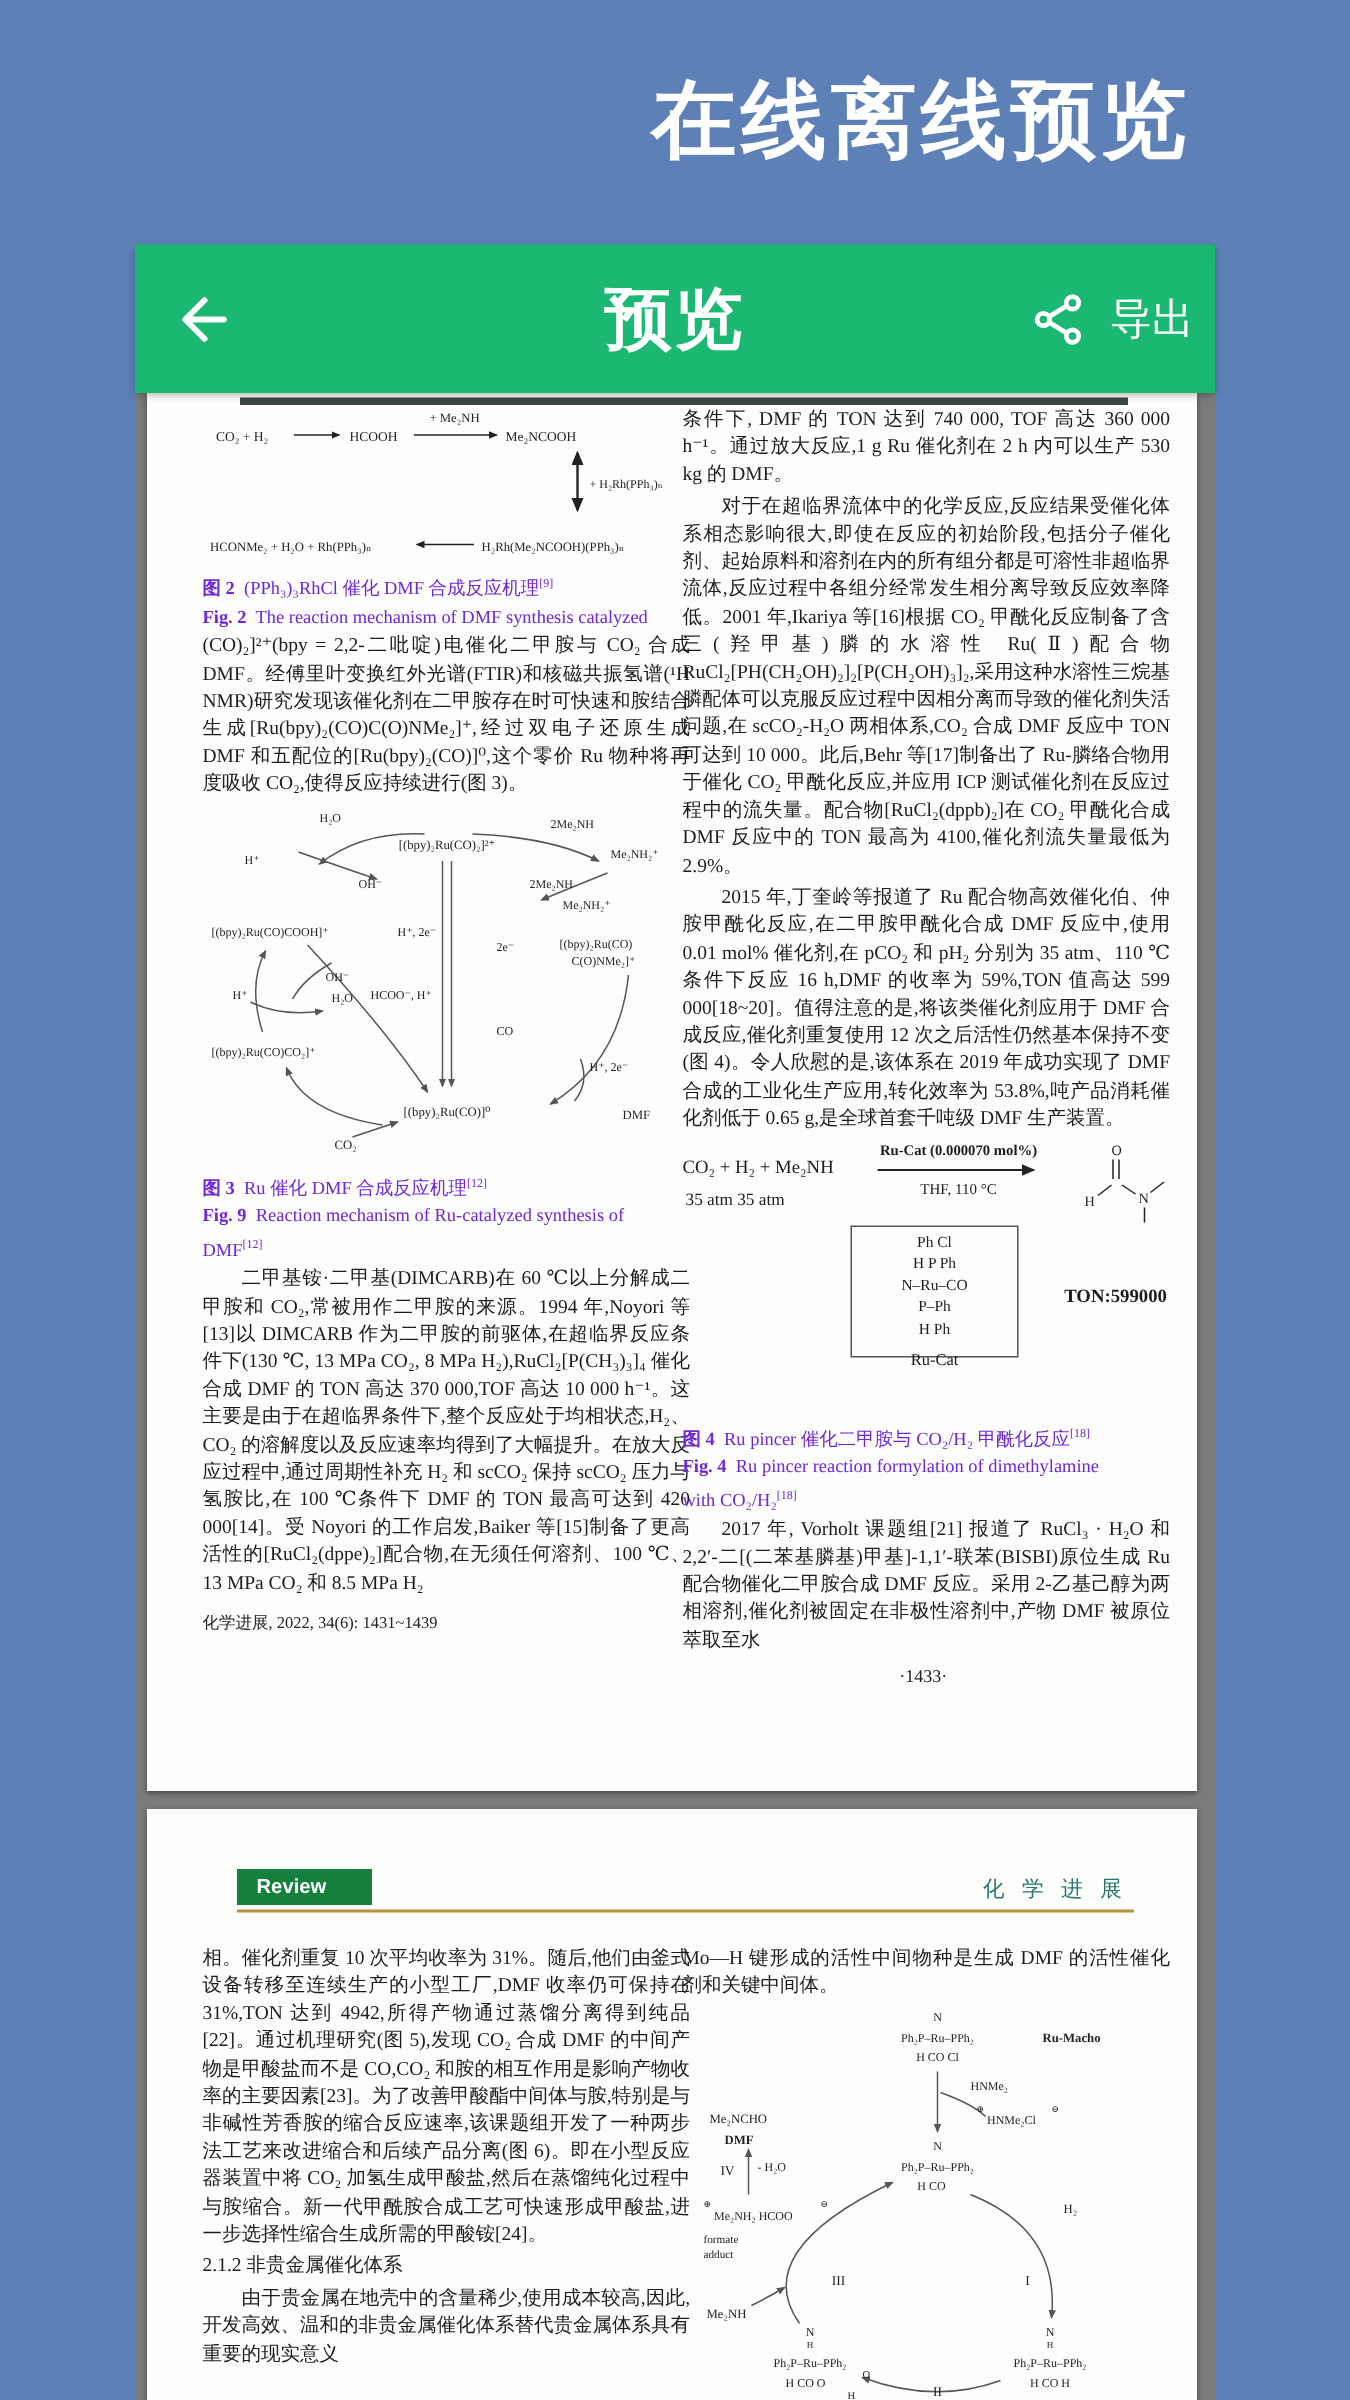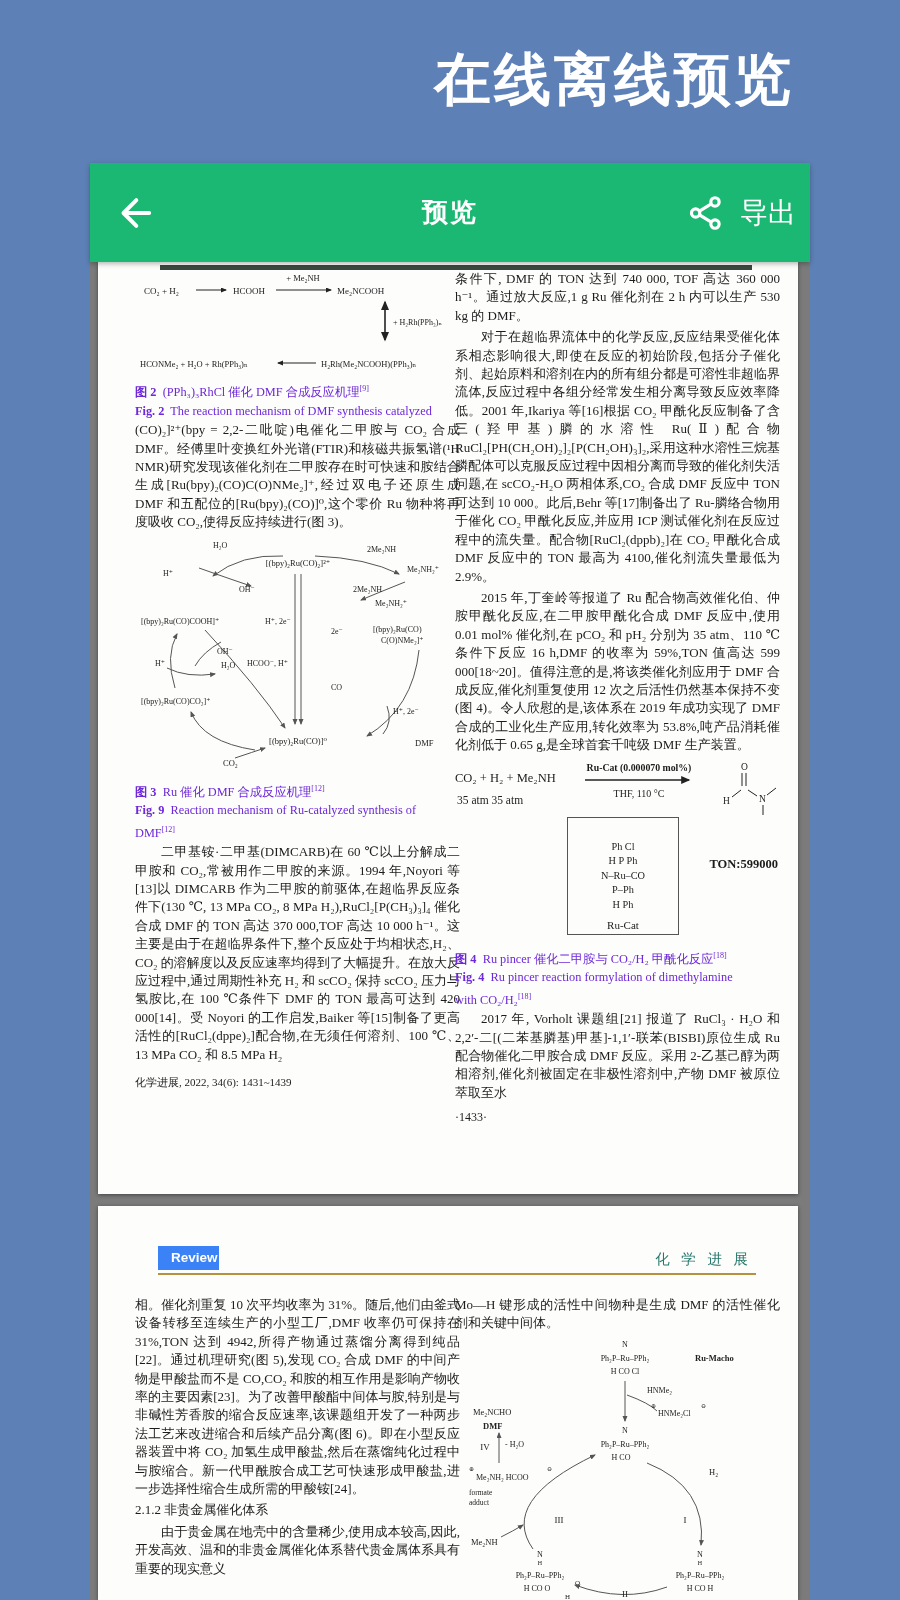--- a/index.html
+++ b/index.html
@@ -5,61 +5,61 @@
   html,body{margin:0;padding:0}
   body{width:900px;height:1600px;position:relative;background:#5d81b6;overflow:hidden;
        font-family:"Liberation Sans","DejaVu Sans",sans-serif}
   .banner-title{position:absolute;top:42px;right:106px;color:#ffffff;font-size:57px;
        font-weight:bold;letter-spacing:3px;white-space:nowrap}
   .card{position:absolute;left:90px;top:163px;width:720px;height:1437px;background:#7b7b7b}
   .appbar{position:absolute;left:0;top:0;width:720px;height:99px;background:#1ab872;
        box-shadow:0 2px 5px rgba(0,0,0,.28);z-index:5}
   .back-btn{position:absolute;left:22px;top:29px;width:44px;height:42px;cursor:pointer}
   .bar-title{position:absolute;left:0;top:0;width:100%;height:99px;line-height:99px;
-       text-align:center;color:#fff;font-size:26px;font-weight:bold;letter-spacing:2px}
+       text-align:center;color:#fff;font-size:45px;font-weight:bold;letter-spacing:2px}
   .share-btn{position:absolute;right:86px;top:32px;width:36px;height:36px;cursor:pointer}
   .export-btn{position:absolute;right:14px;top:30px;color:#fff;font-size:28px;font-weight:500;
        line-height:40px;cursor:pointer}
   .viewer{position:absolute;left:0;top:99px;width:720px;height:1338px;background:#7b7b7b;overflow:hidden}
   .page{position:absolute;left:8px;width:700px;background:#fdfdfc;overflow:hidden;
        box-shadow:0 1px 4px rgba(0,0,0,.45)}
   .page1{top:0;height:932px}
   .page2{top:944px;height:394px}
   .topline{position:absolute;left:62px;top:3px;width:592px;height:5px;background:#3a463f}
   .col{position:absolute;width:325px;font-family:"Liberation Serif","DejaVu Serif",serif;
        font-size:13px;line-height:18.4px;color:#1c1c1c;text-align:justify}
   .col-l{left:37px;top:8px}
   .col-r{left:357px;top:8px}
   .para{margin:0 0 3px 0}
   .ind{text-indent:2em}
   .cap{color:#6d28d9;font-size:12.3px;line-height:17.5px;margin:1px 0;text-align:left}
   .cap b{font-weight:bold}
   .cap sup{font-size:8px}
   .pfooter{font-size:11px;margin-top:9px;color:#222;text-align:left}
-  .pagenum{text-align:left;font-size:12px;margin-top:6px;padding-right:4px}
+  .pagenum{text-align:center;font-size:12px;margin-top:6px;padding-right:4px}
   svg text{font-family:"Liberation Serif","DejaVu Serif",serif;fill:#222}
   .figsvg{display:block;margin:4px auto 2px auto}
   
   .fig4{position:relative;width:325px;height:186px;margin:4px 0 2px 0}
   .f4-reagents{position:absolute;left:0;top:10px;font-size:12.5px}
   .f4-press{position:absolute;left:2px;top:32px;font-size:11.5px}
   .f4-arrow{position:absolute;left:128px;top:0;width:112px;height:46px}
   .f4-condtop{position:absolute;left:118px;top:0;width:132px;text-align:center;
       font-size:9.8px;font-weight:bold}
   .f4-condbot{position:absolute;left:128px;top:26px;width:112px;text-align:center;font-size:10px}
   .f4-prod{position:absolute;right:0;top:0;width:62px;height:58px}
-  .f4-box{position:absolute;left:112px;top:58px;width:112px;height:118px;border:1.4px solid #555;
-      text-align:center;font-size:10.3px;line-height:14.5px;padding-top:22px;box-sizing:border-box}
+  .f4-box{position:absolute;left:112px;top:58px;width:112px;height:88px;border:1.4px solid #555;
+      text-align:center;font-size:10.3px;line-height:14.5px;padding-top:4px;box-sizing:border-box}
   .f4-box .cat{font-weight:normal;margin-top:6px;font-size:11px}
   .f4-ton{position:absolute;right:2px;top:96px;font-weight:bold;font-size:12.5px;
       font-family:Liberation Serif, serif}
   
-  .review-badge{position:absolute;left:60px;top:40px;background:#3b82f6;color:#fff;
+  .review-badge{position:absolute;left:60px;top:40px;background:#15803d;color:#fff;
       font-family:"Liberation Sans",sans-serif;font-weight:bold;font-size:13.5px;
-      padding:4px 1px 5px 13px}
+      padding:4px 30px 5px 13px}
   .goldrule{position:absolute;left:60px;top:67px;width:598px;height:2.4px;background:#b6923d}
   .journal-title{position:absolute;right:46px;top:44px;color:#27786c;font-weight:normal;
       font-size:14.5px;letter-spacing:4px;font-family:"Liberation Serif",serif}
   .p2col{top:90px}
 </style>
 </head>
 <body>
 
 <div class="banner-title">在线离线预览</div>
 

